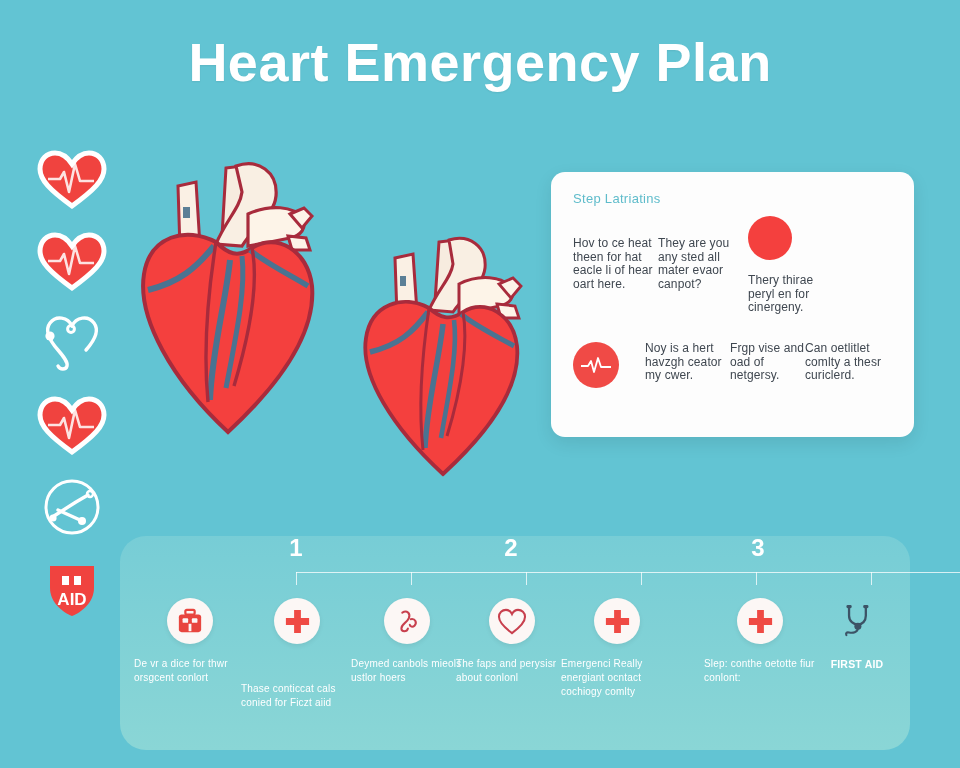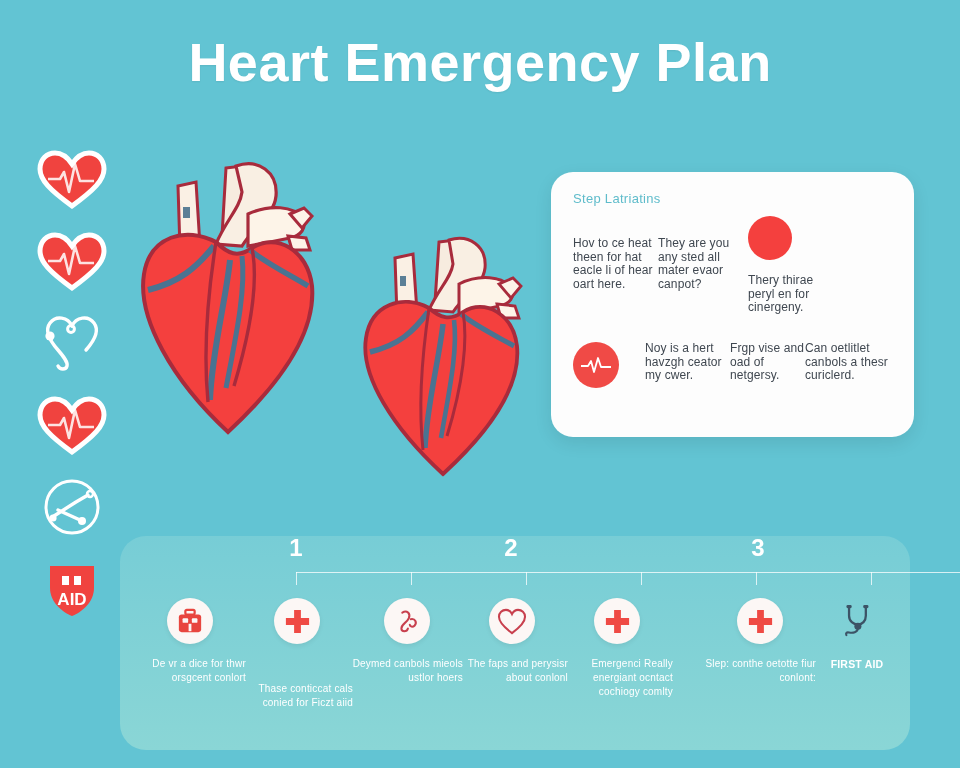--- a/index.html
+++ b/index.html
@@ -32,21 +32,21 @@
   
   .anat { position:absolute; }
   #anat-heart-large { left:130px; top:150px; width:210px; height:300px; }
   #anat-heart-small { left:355px; top:228px; width:190px; height:260px; }
   .anat svg { display:block; width:100%; height:100%; }
   
   #info-card {
     position:absolute; left:551px; top:172px;
     width:363px; height:265px;
     background:#fdfdfd;
-    border-radius:22px;
+    border-radius:14px;
     box-shadow:0 6px 18px rgba(0,0,0,.09);
     padding:19px 20px 16px 22px;
   }
   #info-card-title {
     font-size:13px; color:#5fbccb; font-weight:normal;
     letter-spacing:.3px; margin-bottom:4px;
   }
   .card-row { display:flex; }
   #card-row-1 { margin-top:10px; height:104px; }
   #card-row-2 { margin-top:22px; height:70px; }
@@ -90,21 +90,21 @@
   }
   .tl-badge {
     width:46px; height:46px; border-radius:50%;
     background:#fcf7f5;
     display:flex; align-items:center; justify-content:center;
     box-shadow:0 2px 5px rgba(0,0,0,.07);
   }
   .tl-badge.no-disc { background:transparent; box-shadow:none; }
   .tl-badge svg { display:block; }
   .tl-caption {
-    margin-top:13px; text-align:right;
+    margin-top:13px; text-align:left;
     font-size:10px; line-height:14px; color:#ffffff;
     letter-spacing:.2px;
   }
   .tl-caption.strong { font-weight:bold; font-size:10.5px; }
 </style>
 </head>
 <body>
 
 <div id="page-title">Heart Emergency Plan</div>
 
@@ -243,21 +243,21 @@
         </svg>
       </div>
     </div>
     <div class="card-cell" style="width:85px;">
       <div class="cell-text">Noy is a hert havzgh ceator my cwer.</div>
     </div>
     <div class="card-cell" style="width:75px;">
       <div class="cell-text">Frgp vise and oad of netgersy.</div>
     </div>
     <div class="card-cell" style="width:88px;">
-      <div class="cell-text">Can oetlitlet canbols a thesr curiclerd.</div>
+      <div class="cell-text">Can oetlitlet comlty a thesr curiclerd.</div>
     </div>
   </div>
 </div>
 
 <div id="timeline-panel">
 
   <div id="timeline-rule"></div>
   <div class="tick" style="left:176px;"></div>
   <div class="tick" style="left:291px;"></div>
   <div class="tick" style="left:406px;"></div>

